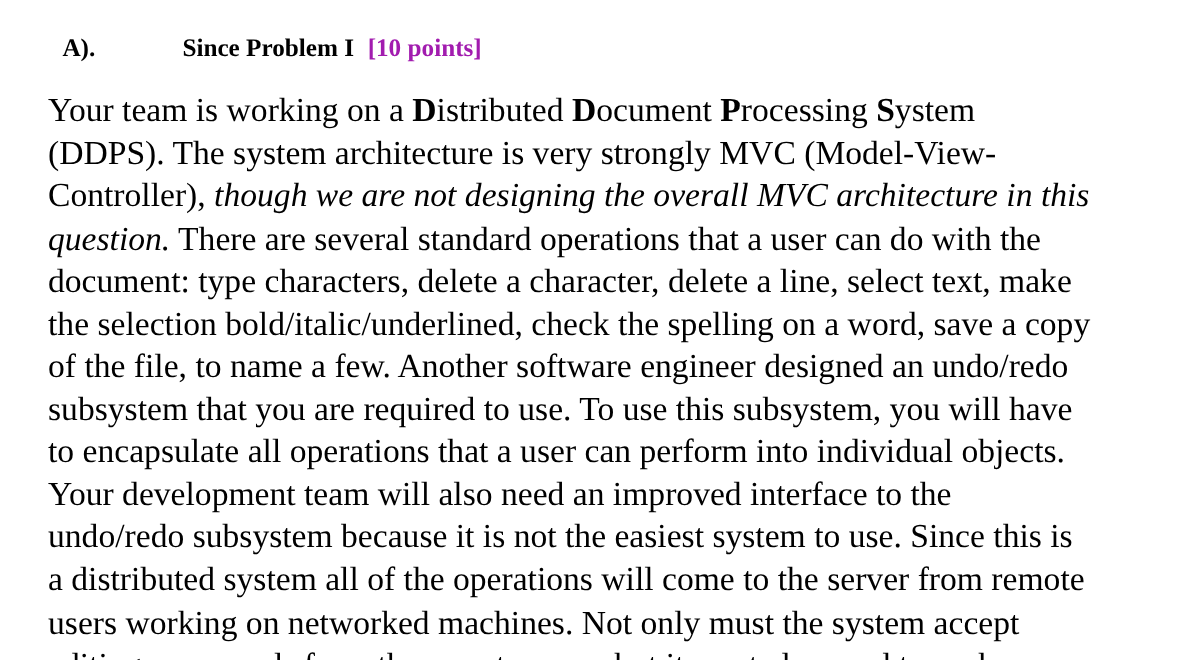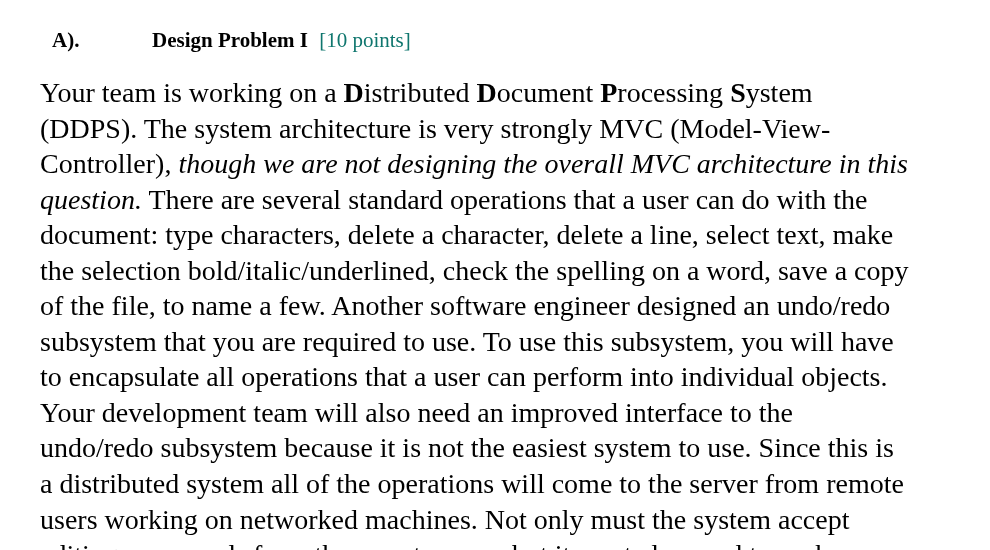--- a/index.html
+++ b/index.html
@@ -27,42 +27,42 @@
     margin-left: 12px;
   }
   .heading-label {
     display: inline-block;
     min-width: 60px;
   }
   .heading-title {
     margin-left: 40px;
   }
   .points {
-    color: #0f766e;
-    font-weight: normal;
+    color: #a21caf;
+    font-weight: bold;
     margin-left: 6px;
   }
   .body-text {
     font-size: 28px;
     line-height: 1.27;
     width: 870px;
   }
   .italic {
     font-style: italic;
   }
 </style>
 </head>
 <body>
 
 <div class="page">
 
   <div class="heading-row">
     <span class="heading-label">A).</span>
     <span class="heading-title">
-      <span>Design Problem I</span>
+      <span>Since Problem I</span>
       <span class="points">[10 points]</span>
     </span>
   </div>
 
   <div class="body-text">
     <span>Your team is working on a </span><b>D</b><span>istributed </span><b>D</b><span>ocument </span><b>P</b><span>rocessing </span><b>S</b><span>ystem (DDPS). The system architecture is very strongly MVC (Model-View-Controller), </span><span class="italic">though we are not designing the overall MVC architecture in this question.</span><span> There are several standard operations that a user can do with the document: type characters, delete a character, delete a line, select text, make the selection bold/italic/underlined, check the spelling on a word, save a copy of the file, to name a few. Another software engineer designed an undo/redo subsystem that you are required to use. To use this subsystem, you will have to encapsulate all operations that a user can perform into individual objects. Your development team will also need an improved interface to the undo/redo subsystem because it is not the easiest system to use. Since this is a distributed system all of the operations will come to the server from remote users working on networked machines. Not only must the system accept editing commands from the remote users, but it must also send to each remote user changes to the document based on the edits made by other users. The software architect wants to make sure that there is a strong separation between the three subsystems in the MVC architecture.</span>
   </div>
 
 </div>
 

